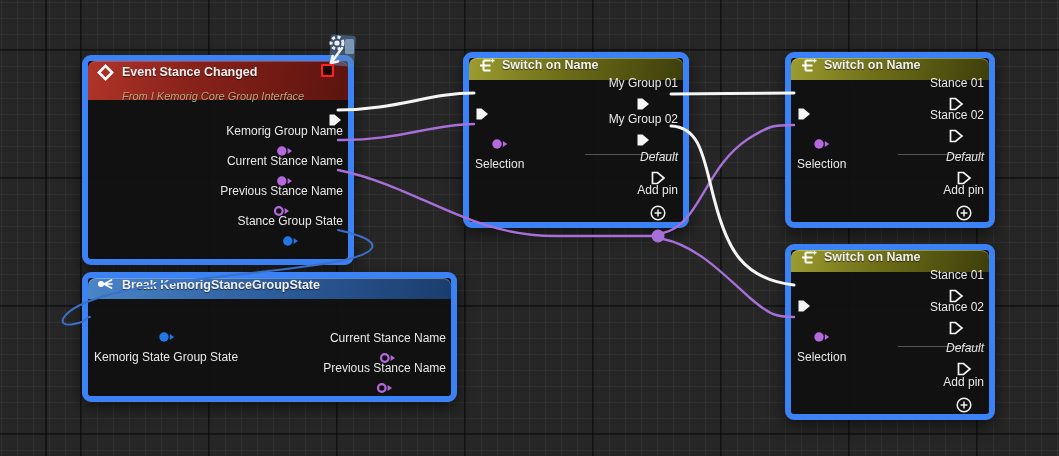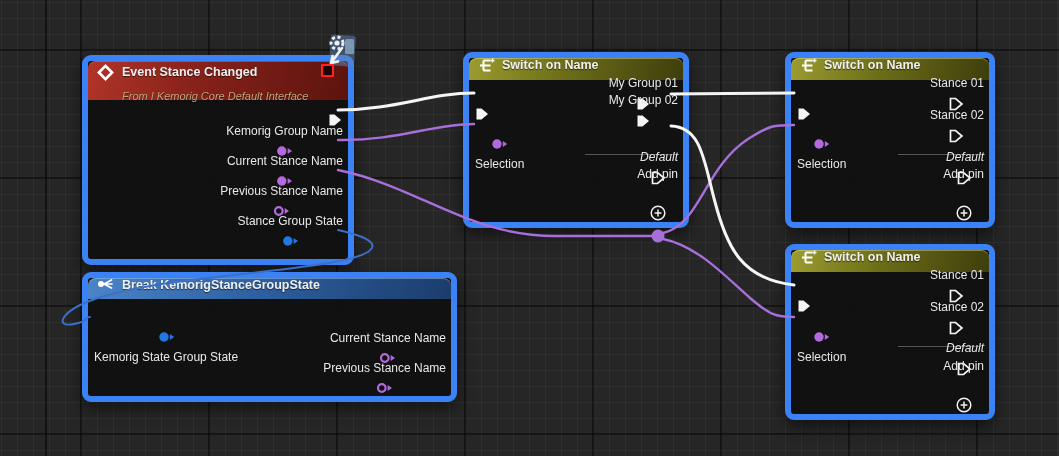--- a/index.html
+++ b/index.html
@@ -38,21 +38,21 @@
   .hdr-event .esub{grid-column:2;grid-row:2;font-weight:normal;font-style:italic;font-size:11px;color:#bca87c;}
   .prow{
     position:absolute;display:flex;align-items:center;gap:7px;height:22px;
     font-size:12px;color:#e8e8e8;white-space:nowrap;flex-direction:column;
   }
   .prow.in{left:6px;margin-top:19px;}
   .prow.out{right:5px;justify-content:flex-end;}
   .prow svg{display:block;flex:none;}
   .italic{font-style:italic;}
   .sep{position:absolute;top:96px;right:8px;width:42%;height:1px;background:#999;opacity:.5;}
-  .addpin{right:30px;gap:24px;}
+  .addpin{right:30px;gap:8px;}
   .wires{position:absolute;left:0;top:0;z-index:3;pointer-events:none;}
   .wires path{pointer-events:stroke;}
   .overlay{position:absolute;z-index:4;}
   .bp{
     position:absolute;z-index:5;width:9px;height:9px;
     border:2px solid #ff2121;background:#1d0404;border-radius:1px;
   }
 </style>
 </head>
 <body>
@@ -68,21 +68,21 @@
   <path d="M671,126 C702,127 704,162 715,202 C727,248 742,279 794,285" fill="none" stroke-width="3" stroke="currentColor" stroke-linecap="round" color="#f5f5f5"></path>
   <circle cx="658" cy="236" r="6.5" fill="currentColor" color="#a76fd8"></circle>
 </svg>
 
 <div class="node" style="left:82px;top:55px;width:260px;height:198px">
   <div class="hdr hdr-event">
     <svg class="hicon" width="17" height="17" viewBox="0 0 16 16">
       <path d="M8 1.8 L14.2 8 8 14.2 1.8 8 Z" fill="none" stroke="#fff" stroke-width="2.5"></path>
     </svg>
     <span class="etitle">Event Stance Changed</span>
-    <span class="esub">From I Kemorig Core Default Interface</span>
+    <span class="esub">From I Kemorig Core Group Interface</span>
   </div>
   <div class="prow out" style="top:44px">
     <svg width="15" height="14" viewBox="0 0 15 14" color="#f5f5f5">
       <path d="M1.5 1.5 h5 l6.5 5.5 -6.5 5.5 h-5 z" fill="currentColor"></path>
     </svg>
   </div>
   <div class="prow out" style="top:74px">
     <span>Kemorig Group Name</span>
     <svg width="17" height="12" viewBox="0 0 17 12" color="#b46ade">
       <circle cx="5.8" cy="6" r="4.7" fill="currentColor"></circle>
@@ -173,21 +173,21 @@
         <path d="M11.8 2.9 L16.2 6 l-4.4 3.1 z" fill="currentColor"></path>
     </svg>
     <span>Selection</span>
   </div>
   <div class="prow out" style="top:31px">
     <span>My Group 01</span>
     <svg width="15" height="14" viewBox="0 0 15 14" color="#f5f5f5">
       <path d="M1.5 1.5 h5 l6.5 5.5 -6.5 5.5 h-5 z" fill="currentColor"></path>
     </svg>
   </div>
-  <div class="prow out" style="top:48px">
+  <div class="prow out" style="top:67px">
     <span>My Group 02</span>
     <svg width="15" height="14" viewBox="0 0 15 14" color="#f5f5f5">
       <path d="M1.5 1.5 h5 l6.5 5.5 -6.5 5.5 h-5 z" fill="currentColor"></path>
     </svg>
   </div>
   <div class="sep"></div>
   <div class="prow out" style="top:105px">
     <span class="italic">Default</span>
     <svg width="15" height="14" viewBox="0 0 15 14" color="#f5f5f5">
       <path d="M1.5 1.5 h5 l6.5 5.5 -6.5 5.5 h-5 z" fill="none" stroke="currentColor" stroke-width="1.7"></path>

